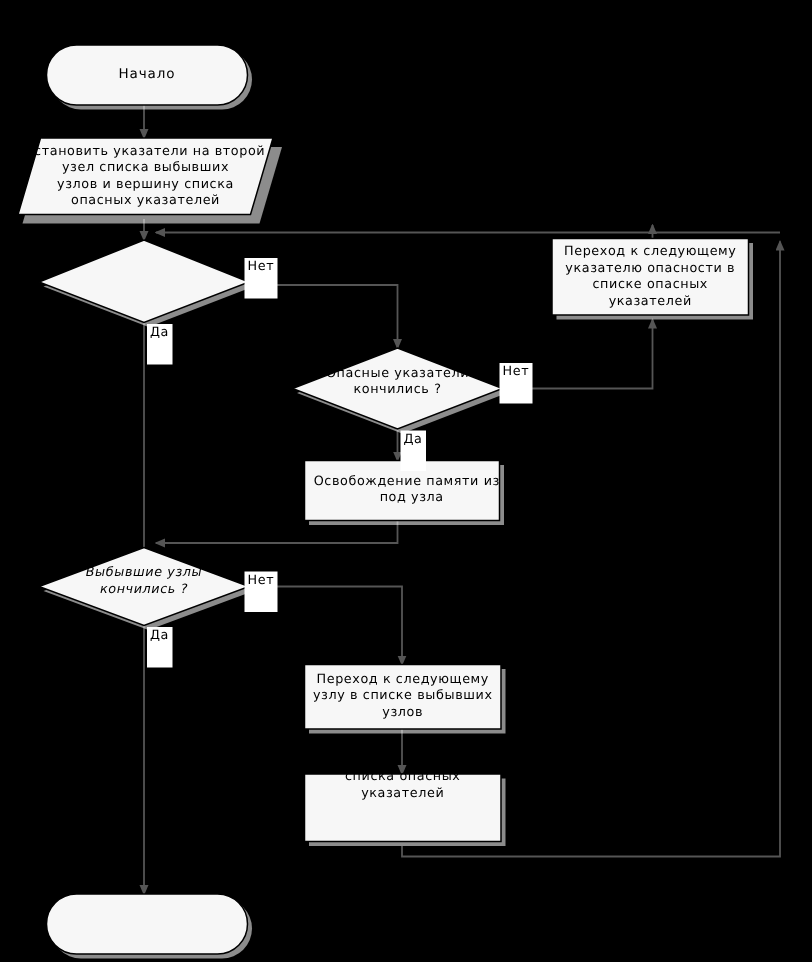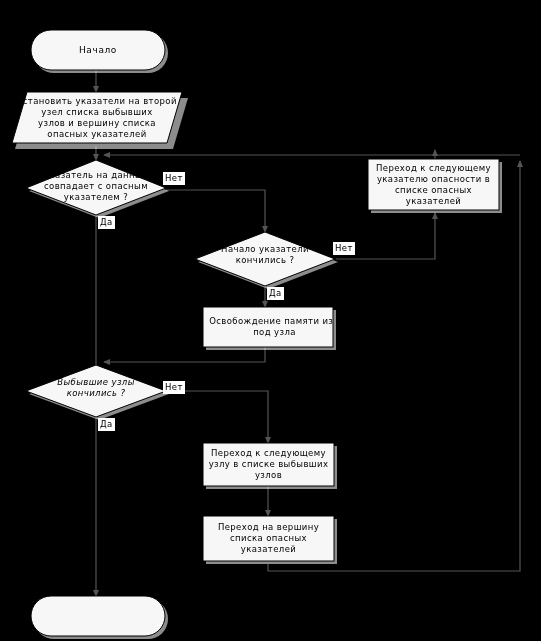--- a/index.html
+++ b/index.html
@@ -63,21 +63,21 @@
     letter-spacing: 0.6px;
   }
   .edge-label {
     position: absolute;
     background: #ffffff;
     color: #000000;
     font-family: "DejaVu Sans", sans-serif;
     font-size: 8.5px;
     line-height: 11px;
     letter-spacing: 0.4px;
-    padding: 1px 2px 1px 2px;
+    padding: 1px 2px 15px 2px;
     border: 0;
     text-align: center;
     white-space: nowrap;
   }
 </style>
 </head>
 <body>
 
 <div id="flowchart-root">
 
@@ -151,43 +151,40 @@
     </g>
   </svg>
 
   <div class="node-text" style="left:14px; top:92px; width:166px; height:51px;">Установить указатели на второй
 узел списка выбывших
 узлов и вершину списка
 опасных указателей</div>
 
   <div class="node-text term-text" style="left:31px; top:30px; width:134px; height:40px;">Начало</div>
 
-  <div class="node-text" style="left:21px; top:163px; width:150px; height:46px;">Указатель на данный
-совпадает с опасным
-указателем ?</div>
 
-  <div class="node-text" style="left:195px; top:238px; width:140px; height:34px;">Начало указатели
+  <div class="node-text" style="left:195px; top:238px; width:140px; height:34px;">Опасные указатели
 кончились ?</div>
 
   <div class="node-text" style="left:203px; top:307px; width:143px; height:40px;">Освобождение памяти из -
 под узла</div>
 
   <div class="node-text" style="left:368px; top:159px; width:131px; height:51px;">Переход к следующему
 указателю опасности в
 списке опасных
 указателей</div>
 
   <div class="node-text" style="left:26px; top:371px; width:140px; height:34px;font-style:italic;">Выбывшие узлы
 кончились ?</div>
 
   <div class="node-text" style="left:203px; top:443px; width:131px; height:43px;">Переход к следующему
 узлу в списке выбывших
 узлов</div>
 
-  <div class="node-text" style="left:203px; top:516px; width:131px; height:45px;">Переход на вершину
+  <div class="node-text" style="left:203px; top:496px; width:131px; height:45px;">Переход на вершину
 списка опасных
 указателей</div>
 
 
   <div class="edge-label" style="left:163px; top:172px;">Нет</div>
   <div class="edge-label" style="left:98px; top:216px;">Да</div>
   <div class="edge-label" style="left:333px; top:242px;">Нет</div>
   <div class="edge-label" style="left:267px; top:287px;">Да</div>
   <div class="edge-label" style="left:163px; top:381px;">Нет</div>
   <div class="edge-label" style="left:98px; top:418px;">Да</div>

